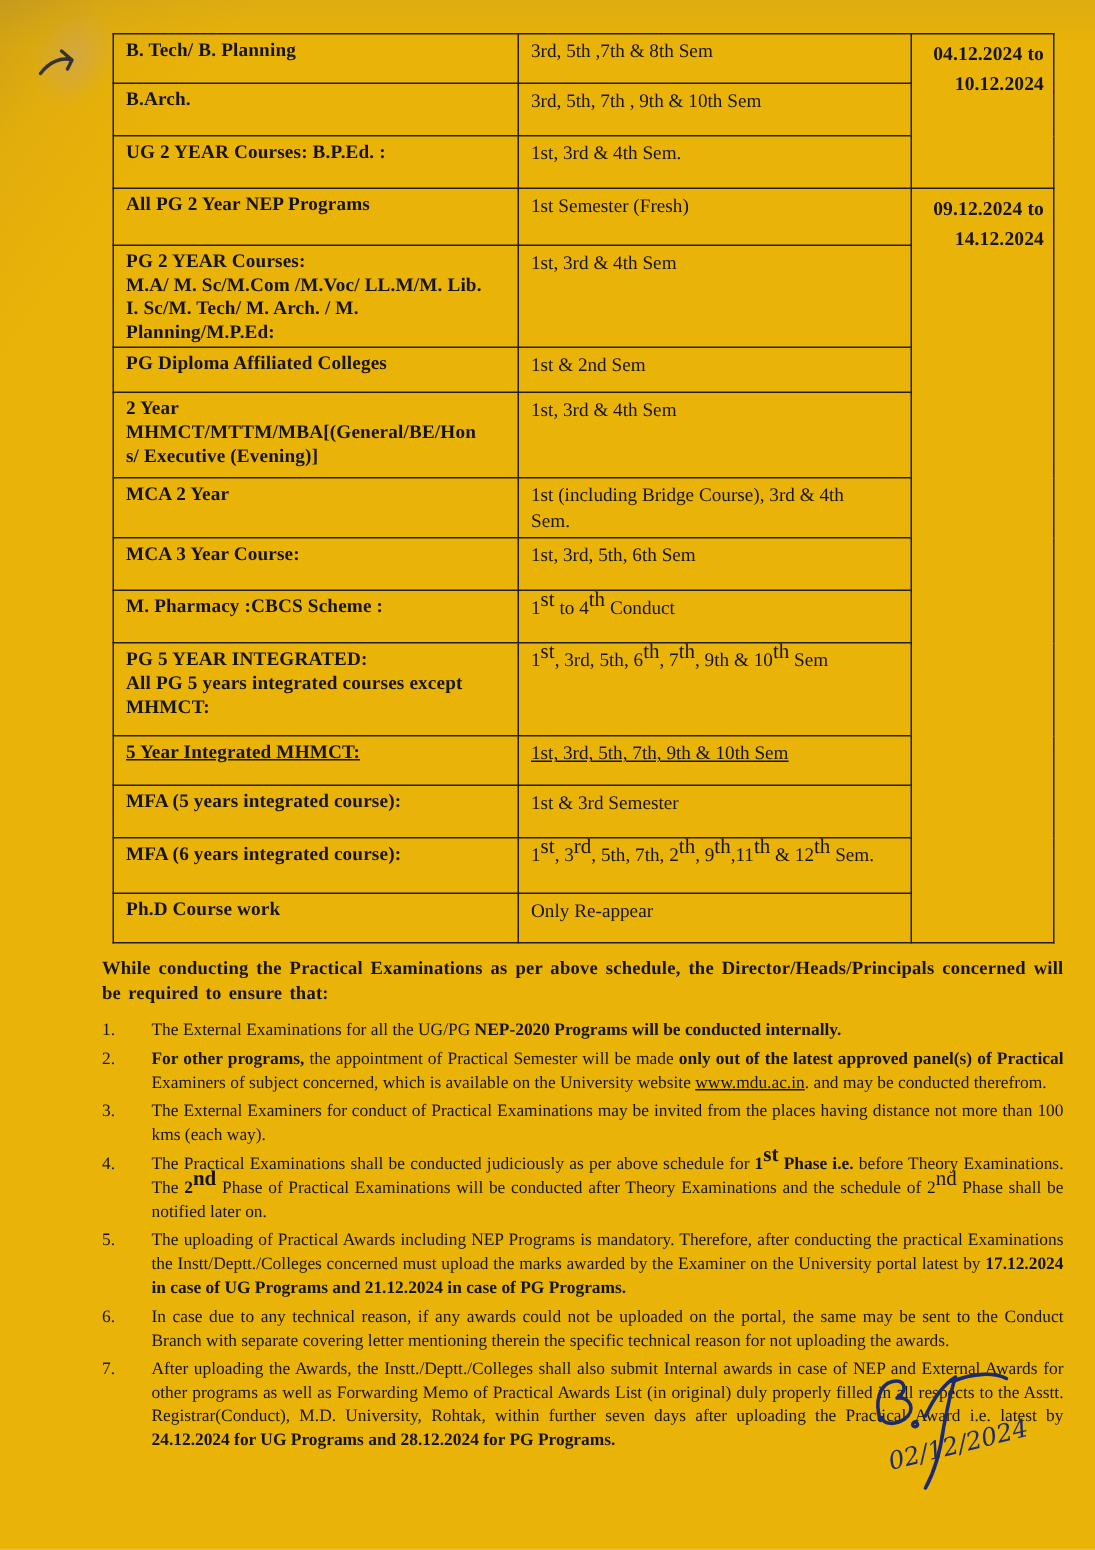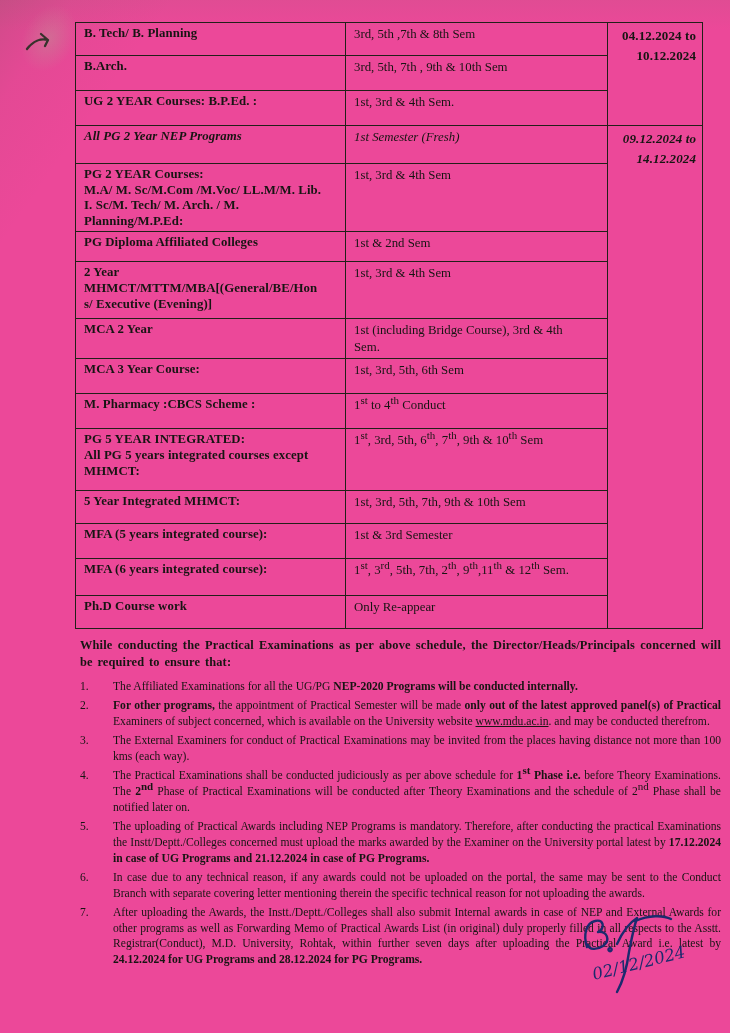--- a/index.html
+++ b/index.html
@@ -1,36 +1,36 @@
 <!DOCTYPE html>
 <html><head>
 <meta charset="utf-8">
 <style>
   html,body{margin:0;padding:0;}
   body{width:730px;height:1033px;background:#e8e4de;}
-  .page{position:relative;width:730px;height:1033px;background:#ec4899;overflow:hidden;
+  .page{position:relative;width:730px;height:1033px;background:#eab308;overflow:hidden;
         font-family:"Liberation Serif","DejaVu Serif",serif;color:#171513;}
   .corner-shade{position:absolute;inset:0;pointer-events:none;
     background:
       linear-gradient(125deg, rgba(95,85,75,0.20) 0%, rgba(95,85,75,0.06) 5%, rgba(0,0,0,0) 12%),
       linear-gradient(180deg, rgba(120,110,100,0.10) 0%, rgba(0,0,0,0) 3%);}
   .smudge{position:absolute;left:10px;top:0px;width:78px;height:84px;transform:rotate(28deg);
     background:radial-gradient(ellipse 46% 58% at 48% 46%, rgba(184,157,148,0.40), rgba(184,157,148,0.0) 72%);}
   .smudge-mark{position:absolute;left:22px;top:26px;width:36px;height:34px;}
 
   table.schedule{position:absolute;left:75px;top:22px;width:627px;border-collapse:collapse;table-layout:fixed;}
   table.schedule td{border:1.7px solid #222019;vertical-align:top;padding:3px 6px 2px 8px;}
   td.course{font-weight:bold;font-size:12.8px;line-height:1.22;white-space:pre-line;letter-spacing:0.1px;}
   td.sem{font-size:12.8px;line-height:1.26;white-space:pre-line;}
   td.sem sup, td.note-sup sup{line-height:0;}
-  sup{font-size:11px;line-height:0;}
+  sup{font-size:14px;line-height:0;}
   td.dates{font-weight:bold;font-size:13px;text-align:right;vertical-align:middle;
            padding:2px 4px;line-height:1.5;letter-spacing:0.1px;}
 
-  .notes{position:absolute;left:80px;top:637px;width:641px;}
+  .notes{position:absolute;left:68px;top:637px;width:641px;}
   .intro{margin:0 0 7px 0;font-weight:bold;font-size:12.4px;line-height:1.40;text-align:justify;letter-spacing:0.15px;word-spacing:1.5px;}
   .note-list{margin:0;padding:0;list-style:none;}
   .note-item{display:flex;font-size:11.6px;line-height:1.38;margin-bottom:3px;}
   .note-num{flex:0 0 20px;padding-right:13px;}
   .note-text{flex:1;text-align:justify;}
   .b{font-weight:bold;}
   .u{text-decoration:underline;margin-top:19px;}
 
   .footer{position:absolute;left:0;top:953px;width:730px;text-align:center;
           font-family:"Liberation Sans","DejaVu Sans",sans-serif;font-size:12.5px;color:#232323;}
@@ -60,21 +60,21 @@
           <td class="dates" rowspan="3">04.12.2024 to 10.12.2024</td>
         </tr>
         <tr style="height: 35px;">
           <td class="course">B.Arch.</td>
           <td class="sem"><span>3rd, 5th, 7th , 9th  &amp; 10th Sem</span></td>
         </tr>
         <tr style="height: 35px;">
           <td class="course">UG 2 YEAR Courses: B.P.Ed. :</td>
           <td class="sem"><span>1st, 3rd &amp;  4th Sem.</span></td>
         </tr>
-        <tr style="height: 38px; font-style: italic;">
+        <tr style="height: 38px;">
           <td class="course">All PG 2 Year NEP Programs</td>
           <td class="sem"><span>1st Semester (Fresh)</span></td>
           <td class="dates" rowspan="12">09.12.2024 to 14.12.2024</td>
         </tr>
         <tr style="height: 65px;">
           <td class="course">PG 2 YEAR Courses:
 M.A/ M. Sc/M.Com /M.Voc/ LL.M/M. Lib.
 I. Sc/M. Tech/ M. Arch. / M.
 Planning/M.P.Ed:</td>
           <td class="sem"><span>1st, 3rd &amp;  4th Sem</span></td>
@@ -101,21 +101,21 @@
         <tr style="height: 35px;">
           <td class="course">M. Pharmacy :CBCS Scheme :</td>
           <td class="sem"><span>1</span><sup>st</sup><span> to 4</span><sup>th</sup><span> Conduct</span></td>
         </tr>
         <tr style="height: 62px;">
           <td class="course">PG 5 YEAR INTEGRATED:
 All PG 5 years integrated courses except
 MHMCT:</td>
           <td class="sem"><span>1</span><sup>st</sup><span>, 3rd, 5th, 6</span><sup>th</sup><span>, 7</span><sup>th</sup><span>, 9th &amp; 10</span><sup>th</sup><span> Sem</span></td>
         </tr>
-        <tr style="height: 33px;">
+        <tr style="height: 33px; text-decoration: underline;">
           <td class="course">5 Year Integrated MHMCT:</td>
           <td class="sem"><span>1st, 3rd,  5th,  7th,  9th &amp; 10th Sem</span></td>
         </tr>
         <tr style="height: 35px; margin-top: 44px;">
           <td class="course">MFA (5 years integrated course):</td>
           <td class="sem"><span>1st  &amp; 3rd Semester</span></td>
         </tr>
         <tr style="height: 37px;">
           <td class="course">MFA (6 years integrated course):</td>
           <td class="sem"><span>1</span><sup>st</sup><span>, 3</span><sup>rd</sup><span>, 5th, 7th, 2</span><sup>th</sup><span>, 9</span><sup>th</sup><span>,11</span><sup>th</sup><span> &amp; 12</span><sup>th</sup><span> Sem.</span></td>
@@ -125,21 +125,21 @@
           <td class="sem"><span>Only Re-appear</span></td>
         </tr>
       </tbody>
   </table>
 
   <div class="notes">
     <p class="intro"><span class="b">While conducting the Practical Examinations as per above schedule, the Director/Heads/Principals concerned will be required to ensure that:</span></p>
     <ol class="note-list">
         <li class="note-item">
           <span class="note-num">1.</span>
-          <span class="note-text"><span>The Affiliated Examinations for all the UG/PG </span><span class="b">NEP-2020 Programs will be conducted internally.</span></span>
+          <span class="note-text"><span>The External Examinations for all the UG/PG </span><span class="b">NEP-2020 Programs will be conducted internally.</span></span>
         </li>
         <li class="note-item">
           <span class="note-num">2.</span>
           <span class="note-text"><span class="b">For other programs,</span><span> the appointment of Practical Semester will be made </span><span class="b">only out of the latest approved panel(s) of Practical</span><span> Examiners of subject concerned, which is available on the University website </span><span class="u">www.mdu.ac.in</span><span>. and may be conducted therefrom.</span></span>
         </li>
         <li class="note-item">
           <span class="note-num">3.</span>
           <span class="note-text"><span>The External Examiners for conduct of Practical Examinations may be invited from the places having distance not more than 100 kms (each way).</span></span>
         </li>
         <li class="note-item">

